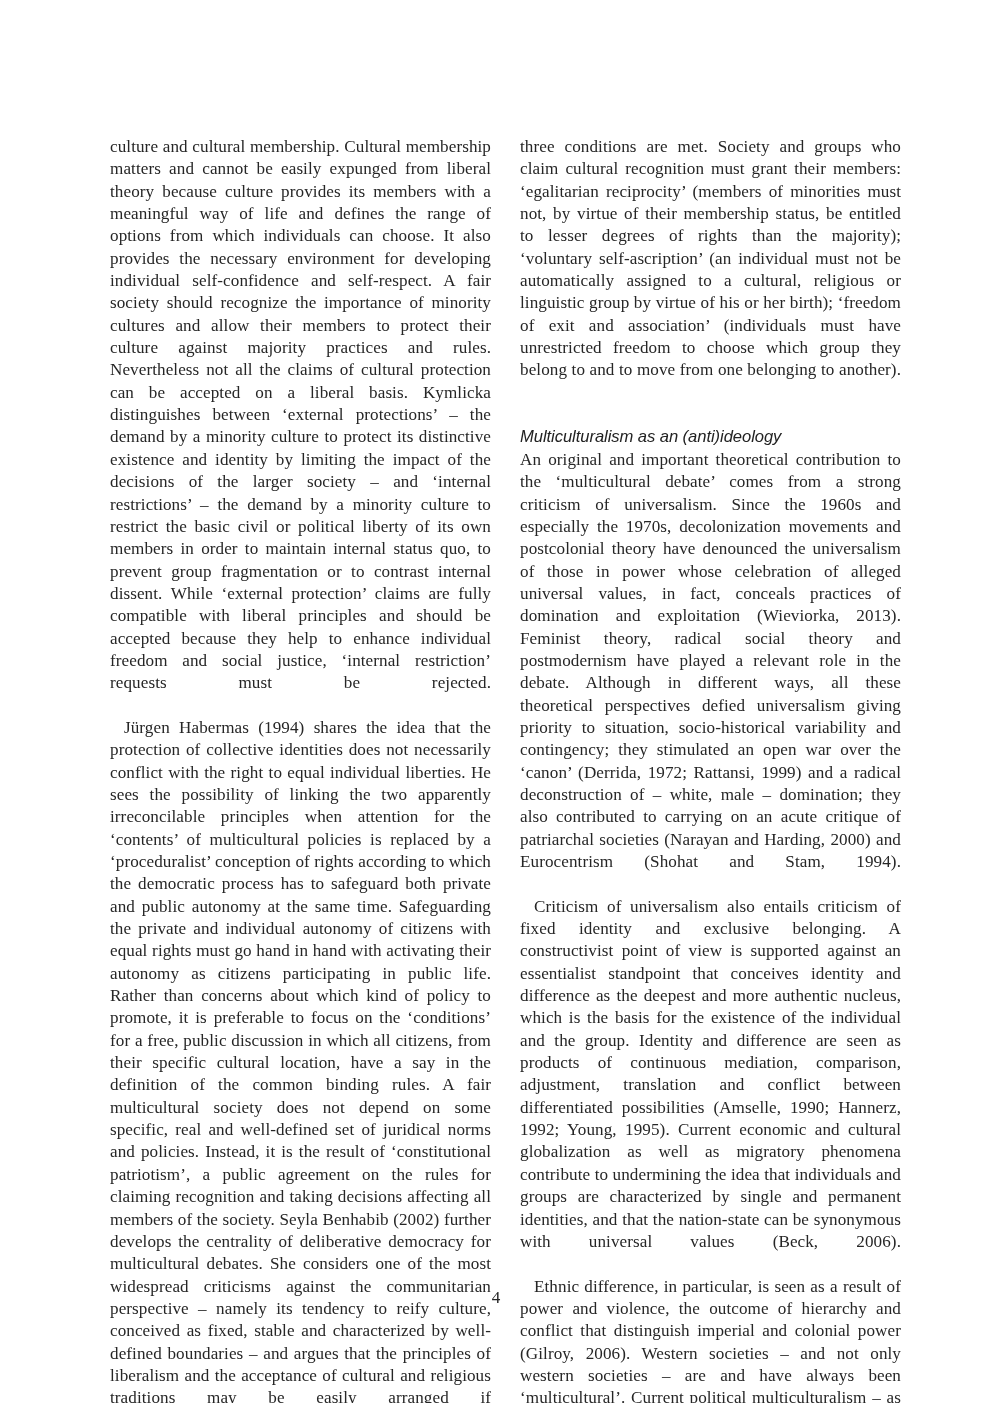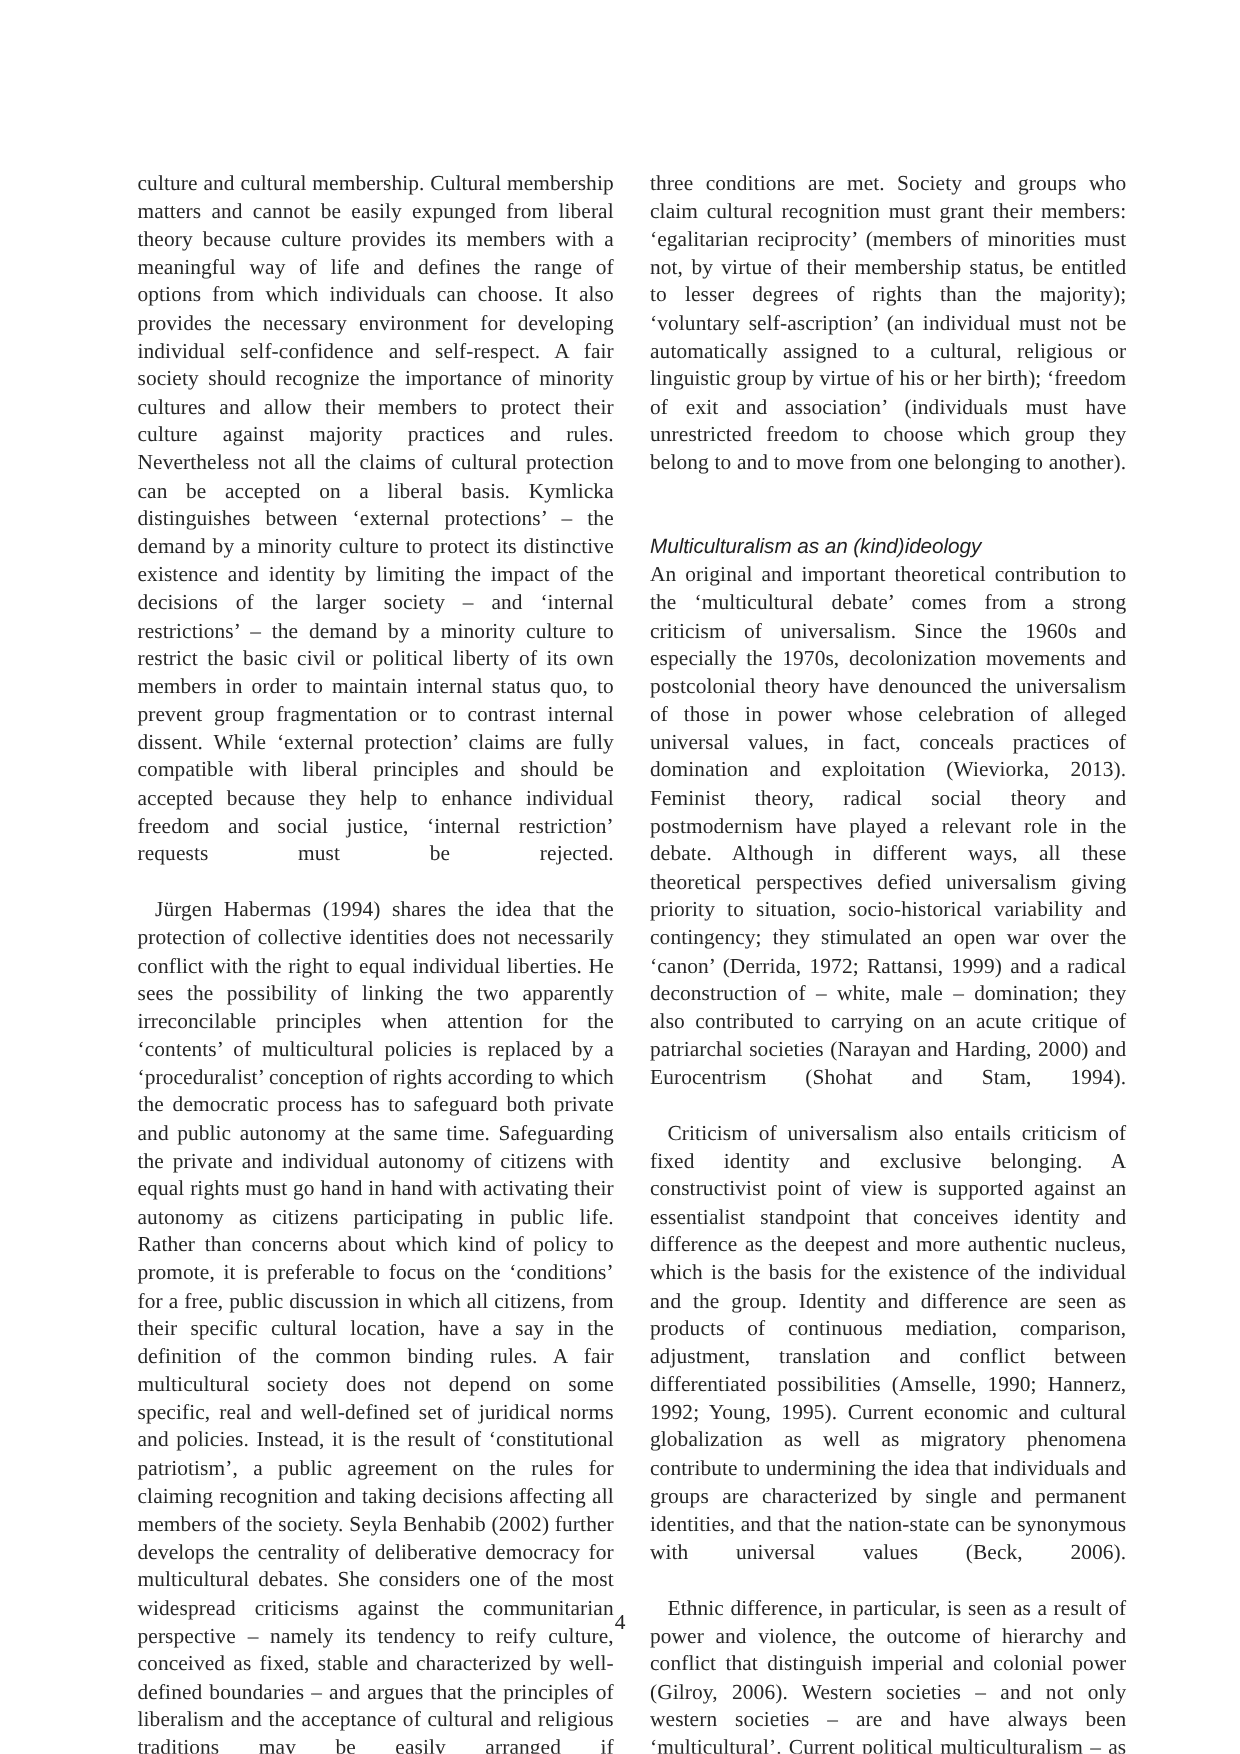--- a/index.html
+++ b/index.html
@@ -103,21 +103,21 @@
     <div class="column col-body">
       <p>culture and cultural membership. Cultural membership matters and cannot be easily expunged from liberal theory because culture provides its members with a meaningful way of life and defines the range of options from which individuals can choose. It also provides the necessary environment for developing individual self-confidence and self-respect. A fair society should recognize the importance of minority cultures and allow their members to protect their culture against majority practices and rules. Nevertheless not all the claims of cultural protection can be accepted on a liberal basis. Kymlicka distinguishes between ‘external protections’ – the demand by a minority culture to protect its distinctive existence and identity by limiting the impact of the decisions of the larger society – and ‘internal restrictions’ – the demand by a minority culture to restrict the basic civil or political liberty of its own members in order to maintain internal status quo, to prevent group fragmentation or to contrast internal dissent. While ‘external protection’ claims are fully compatible with liberal principles and should be accepted because they help to enhance individual freedom and social justice, ‘internal restriction’ requests must be rejected.</p>
       <p class="indent">Jürgen Habermas (1994) shares the idea that the protection of collective identities does not necessarily conflict with the right to equal individual liberties. He sees the possibility of linking the two apparently irreconcilable principles when attention for the ‘contents’ of multicultural policies is replaced by a ‘proceduralist’ conception of rights according to which the democratic process has to safeguard both private and public autonomy at the same time. Safeguarding the private and individual autonomy of citizens with equal rights must go hand in hand with activating their autonomy as citizens participating in public life. Rather than concerns about which kind of policy to promote, it is preferable to focus on the ‘conditions’ for a free, public discussion in which all citizens, from their specific cultural location, have a say in the definition of the common binding rules. A fair multicultural society does not depend on some specific, real and well-defined set of juridical norms and policies. Instead, it is the result of ‘constitutional patriotism’, a public agreement on the rules for claiming recognition and taking decisions affecting all members of the society. Seyla Benhabib (2002) further develops the centrality of deliberative democracy for multicultural debates. She considers one of the most widespread criticisms against the communitarian perspective – namely its tendency to reify culture, conceived as fixed, stable and characterized by well-defined boundaries – and argues that the principles of liberalism and the acceptance of cultural and religious traditions may be easily arranged if</p>
     </div>
 
     <div class="column col-body">
       <p>three conditions are met. Society and groups who claim cultural recognition must grant their members: ‘egalitarian reciprocity’ (members of minorities must not, by virtue of their membership status, be entitled to lesser degrees of rights than the majority); ‘voluntary self-ascription’ (an individual must not be automatically assigned to a cultural, religious or linguistic group by virtue of his or her birth); ‘freedom of exit and association’ (individuals must have unrestricted freedom to choose which group they belong to and to move from one belonging to another).</p>
 
       <div class="blank-line">&nbsp;</div>
 
-      <h2 class="section-heading">Multiculturalism as an (kind)ideology</h2>
+      <h2 class="section-heading">Multiculturalism as an (anti)ideology</h2>
 
       <p>An original and important theoretical contribution to the ‘multicultural debate’ comes from a strong criticism of universalism. Since the 1960s and especially the 1970s, decolonization movements and postcolonial theory have denounced the universalism of those in power whose celebration of alleged universal values, in fact, conceals practices of domination and exploitation (Wieviorka, 2013). Feminist theory, radical social theory and postmodernism have played a relevant role in the debate. Although in different ways, all these theoretical perspectives defied universalism giving priority to situation, socio-historical variability and contingency; they stimulated an open war over the ‘canon’ (Derrida, 1972; Rattansi, 1999) and a radical deconstruction of – white, male – domination; they also contributed to carrying on an acute critique of patriarchal societies (Narayan and Harding, 2000) and Eurocentrism (Shohat and Stam, 1994).</p>
       <p class="indent">Criticism of universalism also entails criticism of fixed identity and exclusive belonging. A constructivist point of view is supported against an essentialist standpoint that conceives identity and difference as the deepest and more authentic nucleus, which is the basis for the existence of the individual and the group. Identity and difference are seen as products of continuous mediation, comparison, adjustment, translation and conflict between differentiated possibilities (Amselle, 1990; Hannerz, 1992; Young, 1995). Current economic and cultural globalization as well as migratory phenomena contribute to undermining the idea that individuals and groups are characterized by single and permanent identities, and that the nation-state can be synonymous with universal values (Beck, 2006).</p>
       <p class="indent">Ethnic difference, in particular, is seen as a result of power and violence, the outcome of hierarchy and conflict that distinguish imperial and colonial power (Gilroy, 2006). Western societies – and not only western societies – are and have always been ‘multicultural’. Current political multiculturalism – as well as its critics – focuses on ethnic and religious difference, depicting it as a ‘natural given’; in so doing, it</p>
     </div>
 
   </div>
 
   <div class="page-number">4</div>
 

